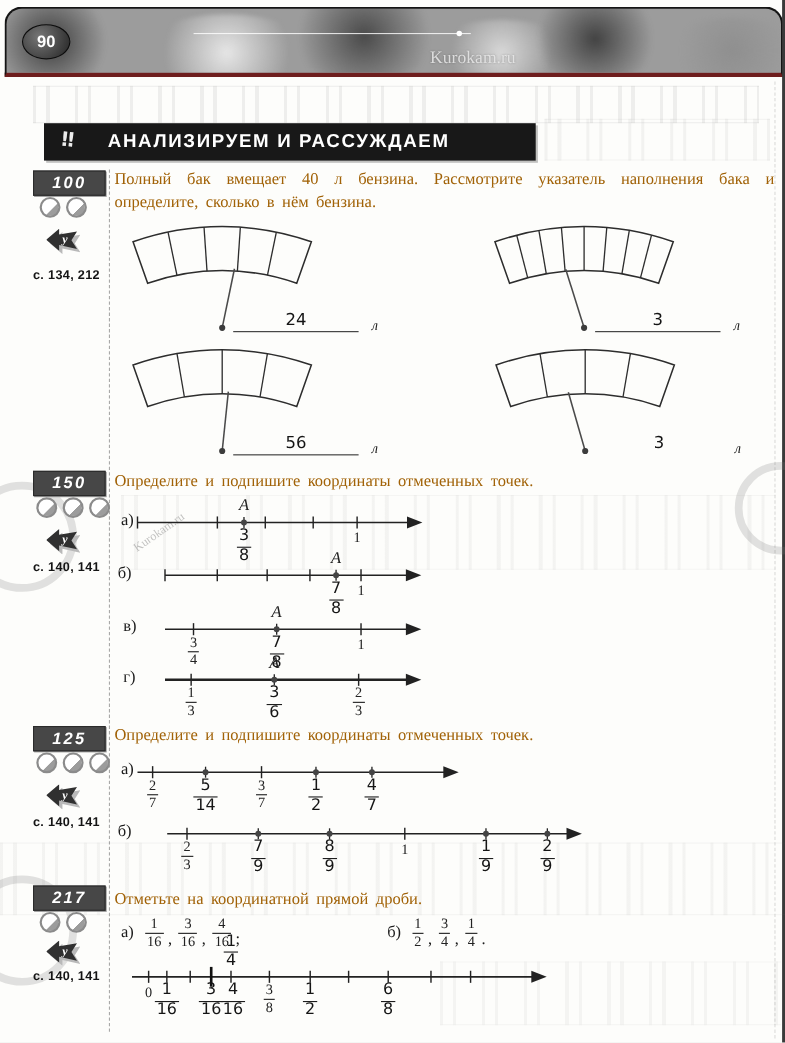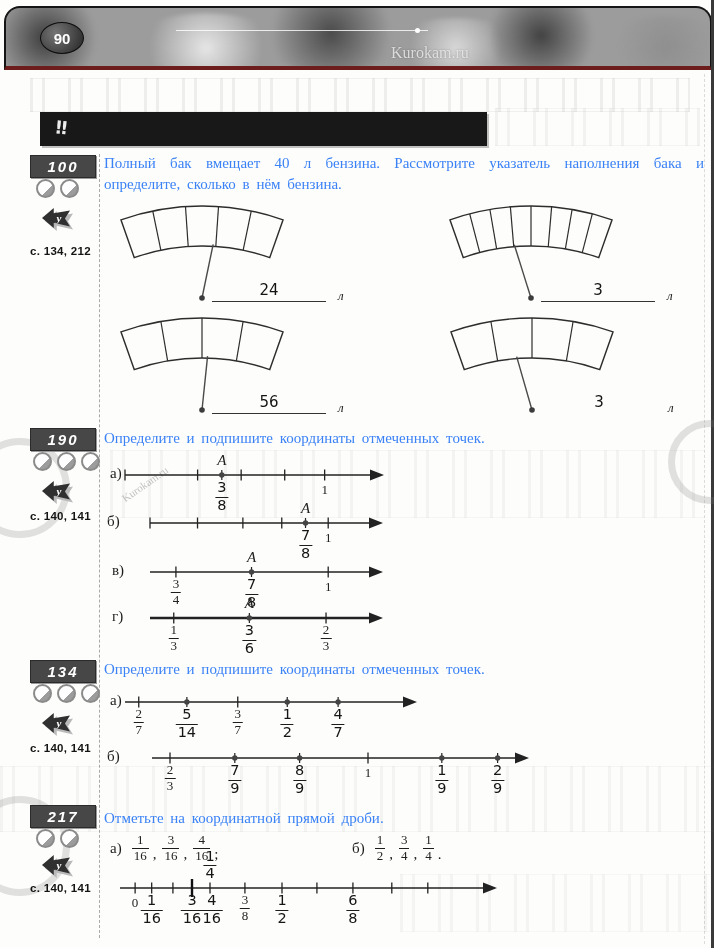--- a/index.html
+++ b/index.html
@@ -4,21 +4,21 @@
 <style>
   html,body{margin:0;padding:0;background:#e8e8e8;}
   .page{position:relative;width:714px;height:948px;background:#fdfdfb;overflow:hidden;
         font-family:"Liberation Serif",serif;color:#1c1c1c;}
   .page-right-edge{position:absolute;right:0;top:0;width:3px;height:948px;background:#3a3a3a;}
   
   .photoband{position:absolute;left:4px;top:6px;width:704px;height:58px;
              background:#9c9c9c;border:2px solid #141414;border-bottom:4px solid #6e1d1d;
              border-radius:16px 16px 0 0;overflow:hidden;}
   .blob{position:absolute;border-radius:50%;filter:blur(2px);}
-  .pagenum{position:absolute;left:34px;top:14px;width:42px;height:30px;border-radius:50%;
+  .pagenum{position:absolute;left:14px;top:14px;width:42px;height:30px;border-radius:50%;
            background:radial-gradient(circle at 35% 35%,#767676,#232323);border:1px solid #0c0c0c;
            color:#fff;font:bold 15px "Liberation Sans",sans-serif;display:flex;align-items:center;justify-content:center;}
   .hline{position:absolute;left:170px;top:22px;width:252px;height:1px;background:rgba(255,255,255,.8);}
   .hline i{position:absolute;right:8px;top:-2px;width:5px;height:5px;border-radius:50%;background:#fff;}
   .chapter{position:absolute;right:24px;top:14px;font:bold 24px "Liberation Sans",sans-serif;color:#161616;
            letter-spacing:2px;text-shadow:0 0 3px #fff,0 0 6px #fff,1px 1px 2px #fff;}
   .wm-top{position:absolute;left:385px;top:36px;font:16px "Liberation Serif",serif;
           color:rgba(235,235,235,.85);text-shadow:0 0 2px rgba(0,0,0,.3);}
   
   .ghost{position:absolute;opacity:.55;
@@ -43,21 +43,21 @@
         background:linear-gradient(315deg,#9c9c9c 38%,#fff 40%);}
   .aicon{position:absolute;width:30px;height:22px;}
   .aicon .sh,.aicon .ar{position:absolute;left:0;top:0;width:28px;height:20px;
         clip-path:polygon(0 50%,42% 0,42% 26%,100% 12%,82% 52%,100% 92%,42% 74%,42% 100%);}
   .aicon .sh{background:#b9b9b9;transform:translate(3px,3px);}
   .aicon .ar{background:#303030;color:#fff;font:italic bold 11px "Liberation Serif",serif;
         display:flex;align-items:center;justify-content:center;padding-left:6px;box-sizing:border-box;}
   .ref{position:absolute;font:bold 11.5px "Liberation Sans",sans-serif;color:#141414;letter-spacing:.3px;}
   
   .ptext{position:absolute;left:104px;width:600px;font:15px "Liberation Serif",serif;
-         line-height:1.42;text-align:justify;word-spacing:3px;color:#3b82f6;}
+         line-height:1.42;text-align:justify;word-spacing:3px;color:#a16207;}
   
   .gauge{position:absolute;width:220px;height:112px;}
   .gauge svg{position:absolute;left:0;top:0;}
   .ansrow{position:absolute;left:120px;top:101px;width:114px;height:0;border-bottom:1.6px solid #333;}
   .ansrow.noline{border-bottom-color:transparent;}
   .ansnum{position:absolute;left:0;bottom:2px;width:100%;text-align:center;
           font:15px "DejaVu Sans",sans-serif;color:#141414;}
   .unit{position:absolute;left:246px;top:88px;font:italic 13px "Liberation Serif",serif;color:#222;}
   
   .nline{position:absolute;height:80px;}
@@ -104,20 +104,21 @@
   <div class="ghost" style="left:400px;top:874px;width:310px;height:56px;opacity:.3;"></div>
   <div class="ghost-c" style="left:-30px;top:438px;width:86px;height:86px;"></div>
   <div class="ghost-c" style="left:-30px;top:796px;width:86px;height:86px;"></div>
   <div class="ghost-c" style="left:668px;top:420px;width:70px;height:70px;"></div>
   <div class="wm-diag" style="left:118px;top:478px;">Kurokam.ru</div>
   <div class="vdash" style="left:99px;top:154px;height:784px;"></div>
   <div class="vdash" style="left:704px;top:74px;height:870px;opacity:.4;"></div>
 
   <div class="banner">
     <span class="bicon">‼</span>
+    <span>АНАЛИЗИРУЕМ И РАССУЖДАЕМ</span>
   </div>
 
   <div class="badge" style="left:30px;top:155px;">100</div>
   <div class="dots" style="left:36px;top:179px;">
       <span class="circ"></span>
       <span class="circ"></span>
     </div>
   <div class="aicon" style="left:42px;top:208px;">
       <span class="sh"></span>
       <span class="ar">у</span>
@@ -180,21 +181,21 @@
         <line x1="144.3718334312605" y1="48.916492305873874" x2="151.11140861386062" y2="9.488353542319743" stroke="#2d2d2d" stroke-width="1.2"></line>
         <line x1="110" y1="98" x2="94.66911292475433" y2="44.57126807214607" stroke="#4a4a4a" stroke-width="1.4"></line>
         <circle cx="110" cy="98" r="2.8" fill="#3c3c3c"></circle>
       </svg>
     <div class="ansrow noline">
         <span class="ansnum">3</span>
       </div>
     <span class="unit">л</span>
   </div>
 
-  <div class="badge" style="left:30px;top:428px;">190</div>
+  <div class="badge" style="left:30px;top:428px;">150</div>
   <div class="dots" style="left:33px;top:452px;">
       <span class="circ"></span>
       <span class="circ"></span>
       <span class="circ"></span>
     </div>
   <div class="aicon" style="left:42px;top:481px;">
       <span class="sh"></span>
       <span class="ar">у</span>
     </div>
   <div class="ref" style="left:30px;top:510px;">с. 140, 141</div>
@@ -278,21 +279,21 @@
       <span class="lbl below" style="left: 99.36px;"><span class="fr hand">
           <span class="n">3</span>
           <span class="d">6</span>
         </span></span>
       <span class="lbl below" style="left: 176.04px;"><span class="fr print">
           <span class="n">2</span>
           <span class="d">3</span>
         </span></span>
     </div>
 
-  <div class="badge" style="left:30px;top:660px;">134</div>
+  <div class="badge" style="left:30px;top:660px;">125</div>
   <div class="dots" style="left:33px;top:684px;">
       <span class="circ"></span>
       <span class="circ"></span>
       <span class="circ"></span>
     </div>
   <div class="aicon" style="left:42px;top:713px;">
       <span class="sh"></span>
       <span class="ar">у</span>
     </div>
   <div class="ref" style="left:30px;top:742px;">с. 140, 141</div>

